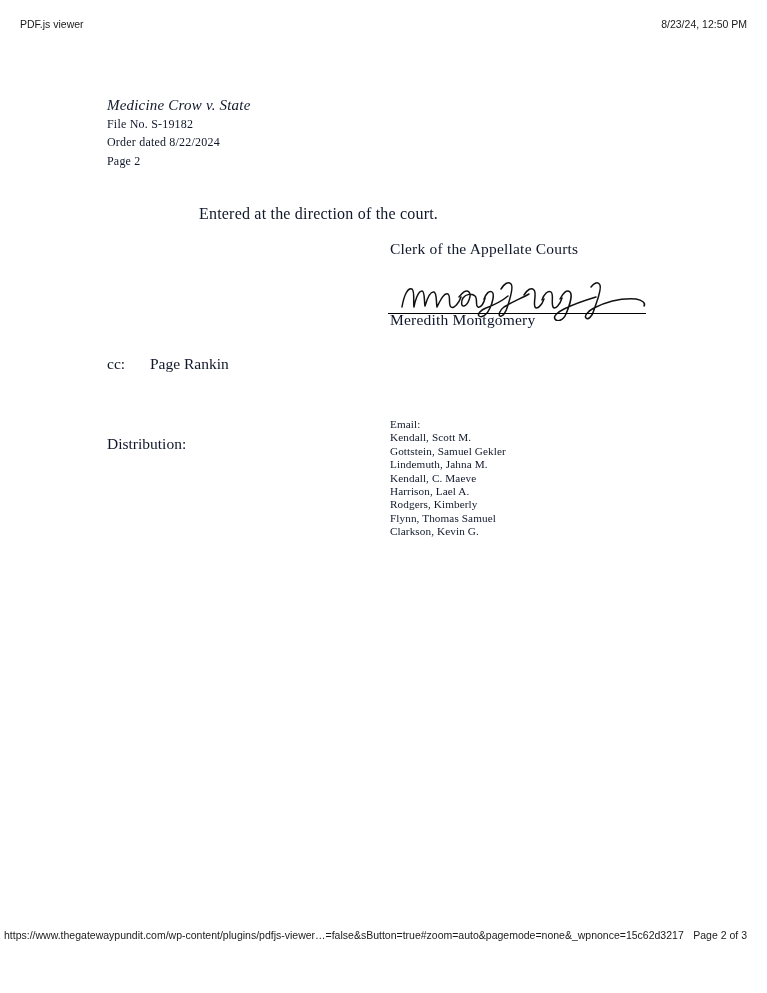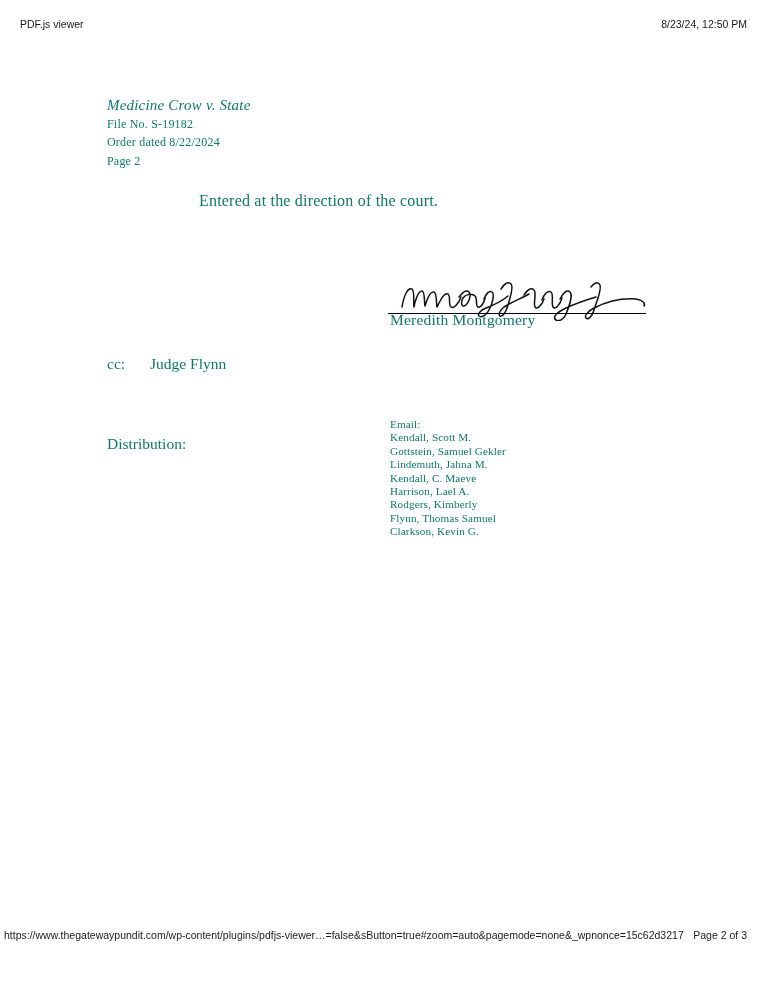--- a/index.html
+++ b/index.html
@@ -52,21 +52,21 @@
   }
 
   
   .doc {
     position: absolute;
     left: 0;
     top: 0;
     width: 767px;
     height: 870px;
     font-family: "Liberation Serif", serif;
-    color: #0f766e;
+    color: #0f172a;
   }
 
   .caption-block {
     position: absolute;
     left: 107px;
     top: 50px;
     line-height: 18.5px;
     font-size: 15px;
   }
   .caption-case {
@@ -75,21 +75,21 @@
     letter-spacing: 0.2px;
   }
   .caption-line {
     font-size: 12px;
     letter-spacing: 0.2px;
   }
 
   .entered-line {
     position: absolute;
     left: 199px;
-    top: 146px;
+    top: 159px;
     font-size: 16px;
     letter-spacing: 0.2px;
   }
 
   .clerk-title {
     position: absolute;
     left: 390px;
     top: 194px;
     font-size: 15.5px;
     letter-spacing: 0.2px;
@@ -193,41 +193,42 @@
 
     <div class="caption-block">
       <div class="caption-case">Medicine Crow v. State</div>
       <div class="caption-line">File No. S-19182</div>
       <div class="caption-line">Order dated 8/22/2024</div>
       <div class="caption-line">Page 2</div>
     </div>
 
     <div class="entered-line">Entered at the direction of the court.</div>
 
+    <div class="clerk-title">Clerk of the Appellate Courts</div>
 
     <div class="sig-area">
       <svg class="sig-svg" width="252" height="54" viewBox="0 0 252 54">
         <g fill="none" stroke="#111111" stroke-width="1.5" stroke-linecap="round" stroke-linejoin="round">
           <path d="M6 40 C8 28, 12 20, 16 22 C19 24, 17 36, 18 40 C19 34, 22 24, 26 24 C29 24, 28 34, 29 39 C31 32, 34 24, 38 25 C41 26, 40 35, 41 40 C44 34, 48 25, 52 27 C55 29, 52 38, 55 40 C58 42, 63 36, 65 30"></path>
           <path d="M63 30 C66 26, 70 22, 73 25 C76 28, 72 38, 68 39 C65 40, 65 34, 67 31 C70 27, 76 26, 79 29 C82 32, 79 39, 82 40 C85 41, 88 36, 89 31"></path>
           <path d="M88 32 C90 27, 93 23, 96 25 C99 27, 96 37, 94 41 C91 48, 86 51, 83 49 C81 47, 85 43, 90 41 C98 38, 106 34, 112 29"></path>
           <path d="M105 22 C108 17, 112 14, 115 17 C118 20, 114 31, 112 38 C110 45, 107 50, 104 49 C102 48, 104 43, 108 40 C116 35, 126 31, 133 27"></path>
           <path d="M128 28 C131 23, 135 20, 138 23 C141 26, 137 36, 139 40 C141 43, 146 38, 148 32"></path>
           <path d="M146 33 C148 27, 152 23, 155 25 C158 27, 155 36, 157 40 C159 43, 164 38, 166 31"></path>
           <path d="M164 32 C167 26, 171 22, 174 25 C177 28, 173 40, 170 47 C167 54, 161 55, 159 52 C157 49, 162 45, 168 42 C178 37, 190 33, 200 30"></path>
           <path d="M195 20 C198 16, 202 14, 204 18 C206 23, 200 36, 198 43 C196 50, 192 53, 190 51 C188 49, 192 44, 198 41 C210 35, 226 31, 240 32 C246 33, 250 36, 248 39"></path>
         </g>
       </svg>
       <div class="sig-line"></div>
     </div>
 
     <div class="clerk-name">Meredith Montgomery</div>
 
     <div class="cc-label">cc:</div>
-    <div class="cc-value">Judge Flynn</div>
+    <div class="cc-value">Page Rankin</div>
 
     <div class="dist-label">Distribution:</div>
 
     <div class="email-block">
       <div>Email:</div>
       <div>Kendall, Scott M.</div>
       <div>Gottstein, Samuel Gekler</div>
       <div>Lindemuth, Jahna M.</div>
       <div>Kendall, C. Maeve</div>
       <div>Harrison, Lael A.</div>

